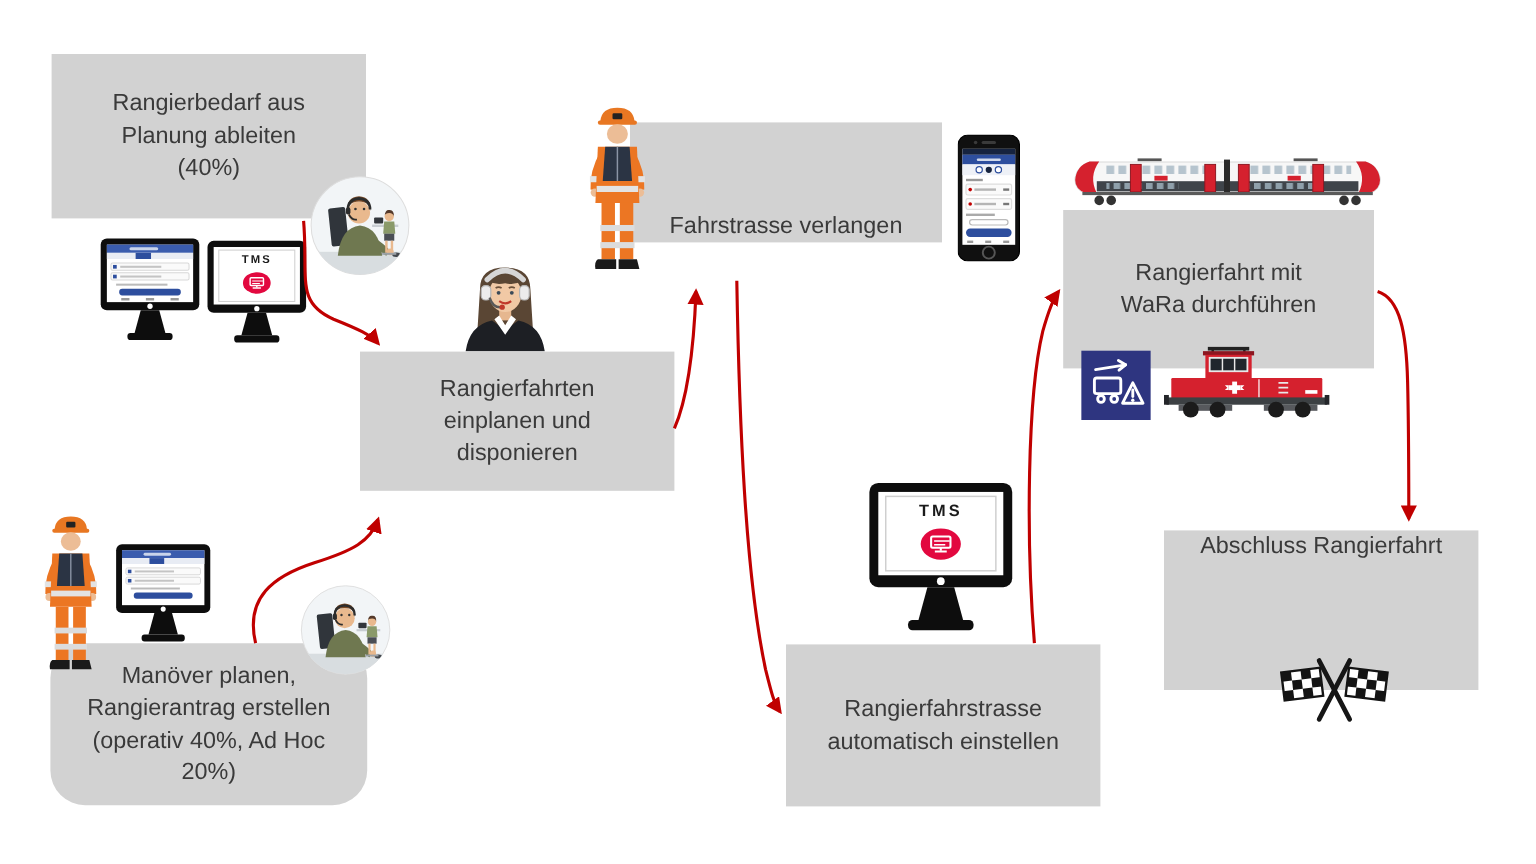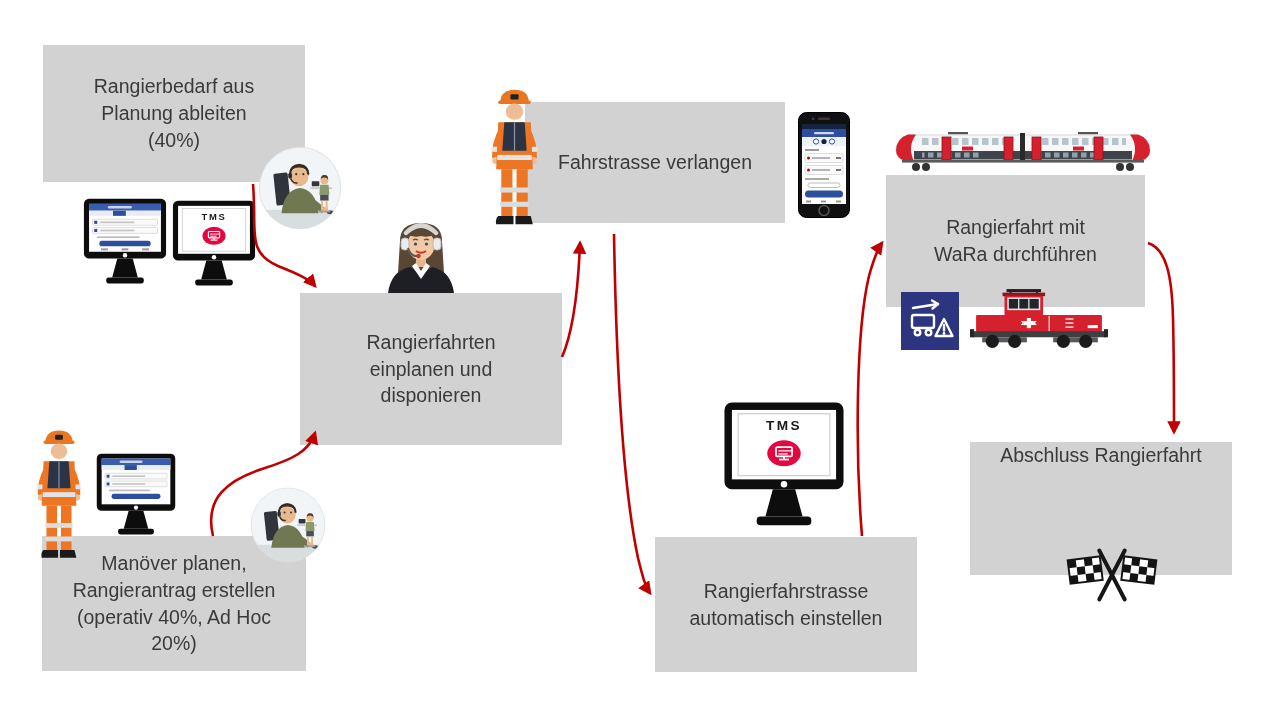--- a/index.html
+++ b/index.html
@@ -5,21 +5,21 @@
   :root{
     --box-bg:#d2d2d2; --box-text:#3a3a3a; --arrow-red:#c00000;
     --sbb-red:#d5212e; --tms-red:#e2083f; --app-blue:#2d4e9e; --wara-bg:#2e3580;
   }
   html,body{margin:0;padding:0;background:#fff;}
   #canvas{position:relative;width:1280px;height:720px;background:#fff;overflow:hidden;
           font-family:"Liberation Sans","DejaVu Sans",sans-serif;}
   .box{position:absolute;background:var(--box-bg);color:var(--box-text);
        font-size:19.5px;line-height:1.38;display:flex;align-items:center;justify-content:center;
        text-align:center;z-index:2;padding:0 8px;box-sizing:border-box;}
-  .pad28{padding:0 32px;} .pad40{padding:0 40px;} .pad20{padding:0 20px;}
+  .pad28{padding:0 32px;} .pad40{padding:0 40px;} .pad20{padding:0 20px;border-radius:29px;}
   .art{position:absolute;z-index:3;line-height:0;text-align:right;}
   .behind{z-index:1;}
   #arrow-layer{position:absolute;left:0;top:0;width:1280px;height:720px;z-index:6;pointer-events:none;}
   svg{display:block;}
 </style>
 </head>
 <body>
 
 <div id="canvas">
 
@@ -40,27 +40,27 @@
       <path d="M44,19 Q46.5,17.5 49,19" stroke="#6b503a" stroke-width="1.4" fill="none"></path>
       <path d="M36,30 Q41,33.5 46,30" stroke="#c0392b" stroke-width="1.8" fill="none"></path>
       <path d="M8,72 Q11,50 30,46 L41,54 L52,46 Q71,50 74,72 Z" fill="#1d1f24"></path>
       <path d="M32,45 L41,58 L50,45 L46,42 L41,50 L36,42 Z" fill="#ffffff"></path>
     </svg>
   </div>
 
   <div class="box pad28" style="left:43px;top:45px;width:262px;height:137px;">
     <span>Rangierbedarf aus Planung ableiten (40%)</span>
   </div>
-  <div class="box pad40" style="left:300px;top:293px;width:262px;height:152px;">
+  <div class="box pad40" style="left:300px;top:293px;width:262px;height:116px;">
     <span>Rangierfahrten einplanen und disponieren</span>
   </div>
   <div class="box pad20" style="left:42px;top:536px;width:264px;height:135px;">
     <span>Manöver planen, Rangierantrag erstellen (operativ 40%, Ad Hoc 20%)</span>
   </div>
-  <div class="box" style="left:525px;top:102px;width:260px;height:121px;">
+  <div class="box" style="left:525px;top:102px;width:260px;height:100px;align-items:flex-end;">
     <span>Fahrstrasse verlangen</span>
   </div>
   <div class="box" style="left:655px;top:537px;width:262px;height:135px;">
     <span>Rangierfahrstrasse automatisch einstellen</span>
   </div>
   <div class="box pad28" style="left:886px;top:175px;width:259px;height:132px;">
     <span>Rangierfahrt mit WaRa durchführen</span>
   </div>
   <div class="box" style="left:970px;top:442px;width:262px;height:133px;align-items:flex-start;">
     <span style="">Abschluss Rangierfahrt</span>

